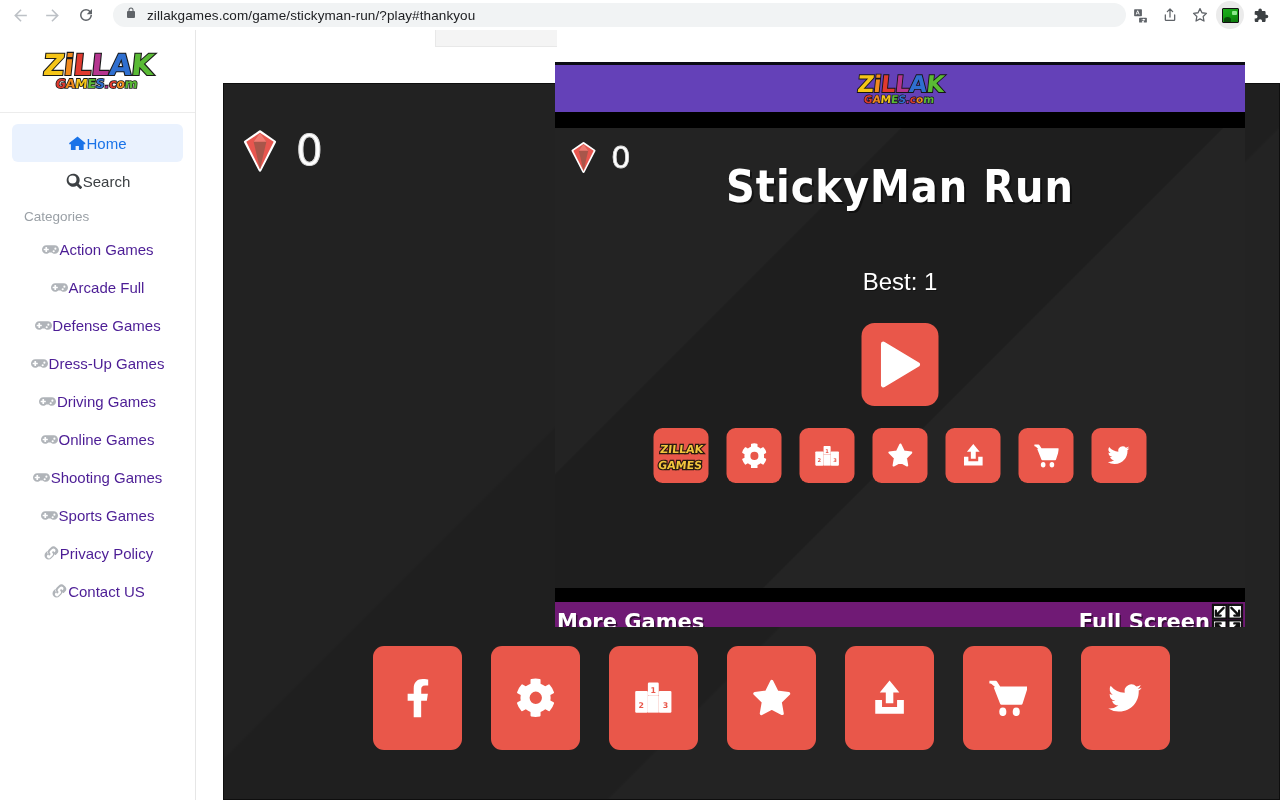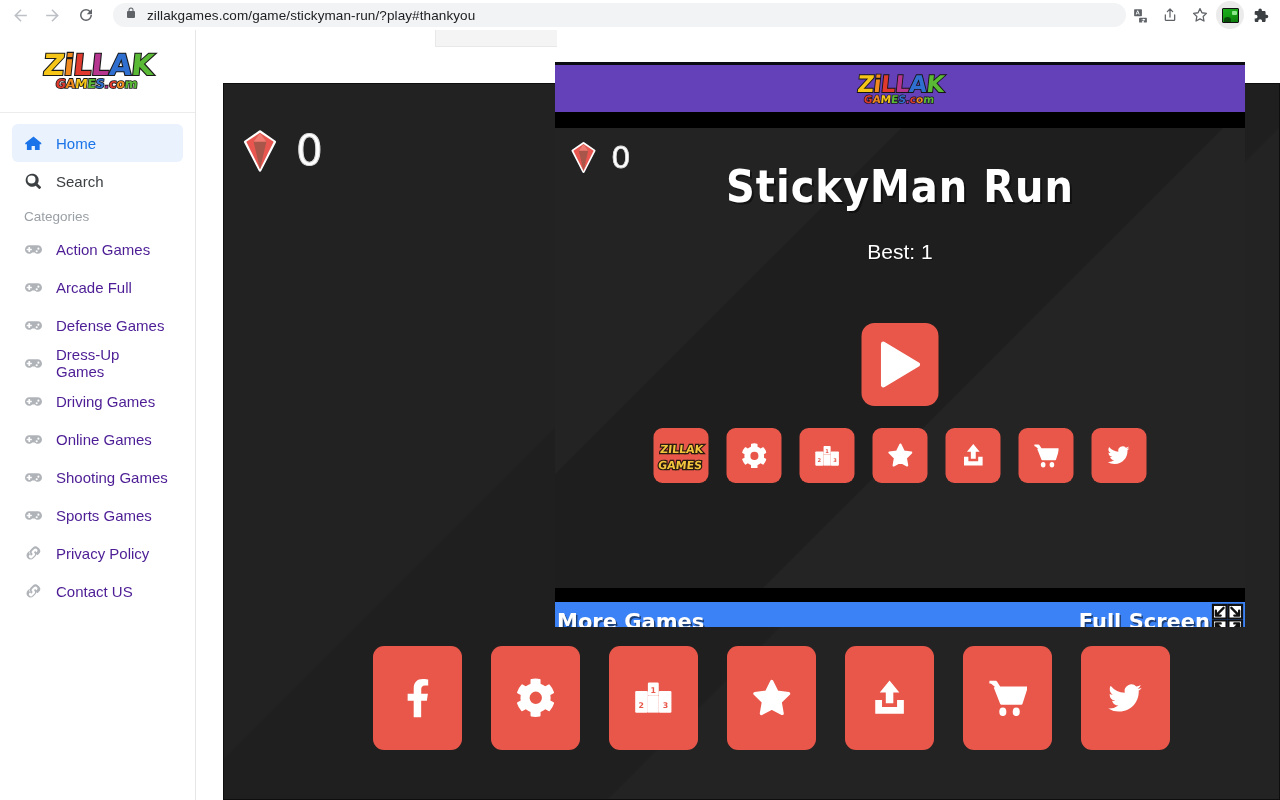--- a/index.html
+++ b/index.html
@@ -126,21 +126,22 @@
 
   .menu { padding-top: 11px; }
   .menu-item {
     display: flex; align-items: center;
     height: 38px;
     margin: 0 12px;
     padding: 14px 12px;
     border-radius: 6px;
     font-size: 15px;
     color: #3c4043;
-    gap: 14px;
+    gap: 0;
+    justify-content: center;
   }
   .menu-item.active {
     background: #eaf2fe;
     color: #1a73e8;
   }
   .menu-item.active .mi-ico svg { fill: #1a73e8; }
   .menu-item.muted { color: #4c1d95; }
   .menu-item.muted .mi-ico svg { fill: #b0b4b9; }
   .menu-item .mi-ico {
     width: 18px; display: flex; align-items: center; justify-content: center;
@@ -253,23 +254,23 @@
     text-align: center;
     font-family: "DejaVu Sans", sans-serif;
     font-size: 40px;
     font-weight: 900;
     color: #fff;
     letter-spacing: 1px;
     text-shadow: 2px 2px 0 rgba(0,0,0,0.45);
     transform: scaleY(1.12);
   }
   .game-best {
-    position: absolute; left: 0; right: 0; top: 112px;
+    position: absolute; left: 0; right: 0; top: 140px;
     text-align: center;
-    font-size: 21px;
+    font-size: 24px;
     color: #fff;
     font-family: "Liberation Sans", sans-serif;
     text-shadow: 1px 1px 0 rgba(0,0,0,0.4);
   }
   .play-btn {
     position: absolute; left: 50%; top: 195px;
     transform: translateX(-50%);
     width: 77px; height: 83px;
     background: #e9574a;
     border-radius: 13px;
@@ -295,21 +296,21 @@
     text-align: center; line-height: 1.0;
     font-family: "DejaVu Sans", sans-serif;
     font-weight: 900;
   }
   .mini-logo .a { font-size: 11px; color: #f2c53d; -webkit-text-stroke: 2.4px #2a1a10; paint-order: stroke fill; display:inline-block;}
   .mini-logo .b { font-size: 11px; color: #f2c53d; -webkit-text-stroke: 2.4px #2a1a10; paint-order: stroke fill; display:inline-block; margin-top:1px;}
 
   .if-footer-black { height: 14px; background: #000; }
   .if-footer {
     height: 39px;
-    background: #3b82f6;
+    background: #701a75;
     display: flex; align-items: center;
     justify-content: space-between;
     padding: 0 1px 0 2px;
   }
   .ft-left, .ft-right {
     font-family: "DejaVu Sans", sans-serif;
     font-size: 21px; font-weight: 700;
     color: #fff;
     text-shadow: 1.5px 1.5px 0 rgba(0,0,0,0.5);
     display: flex; align-items: center; gap: 1px;

